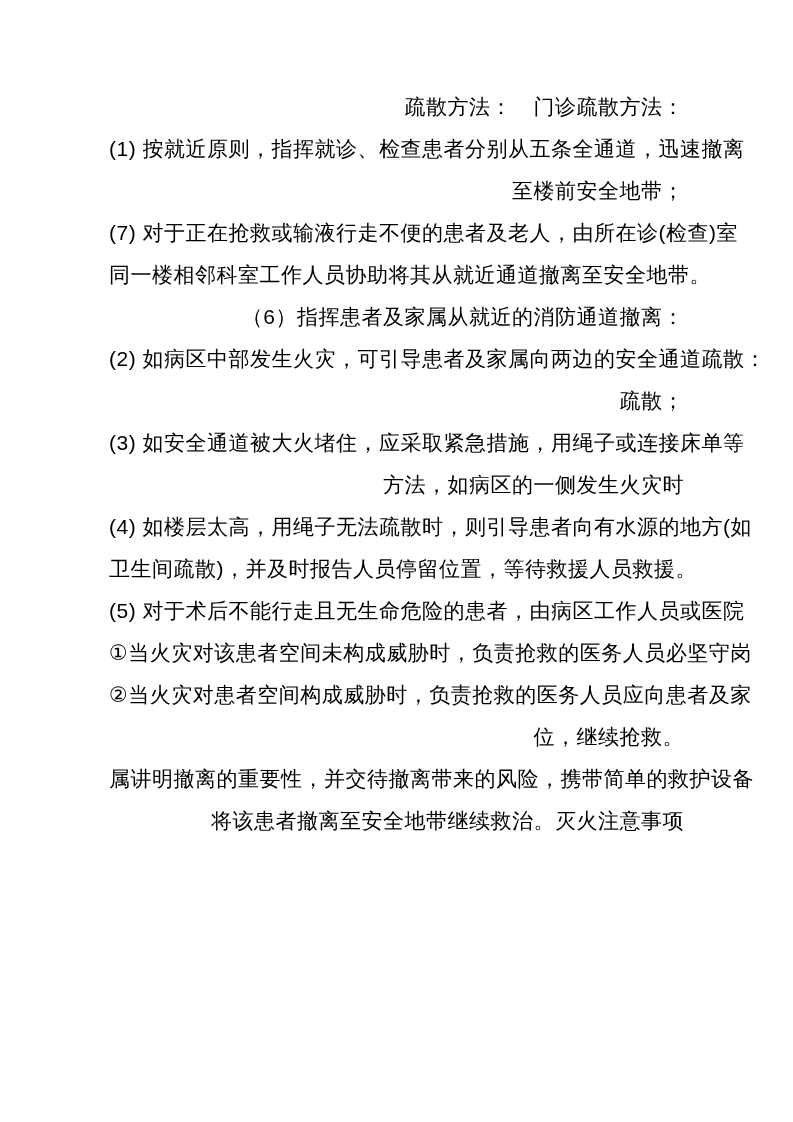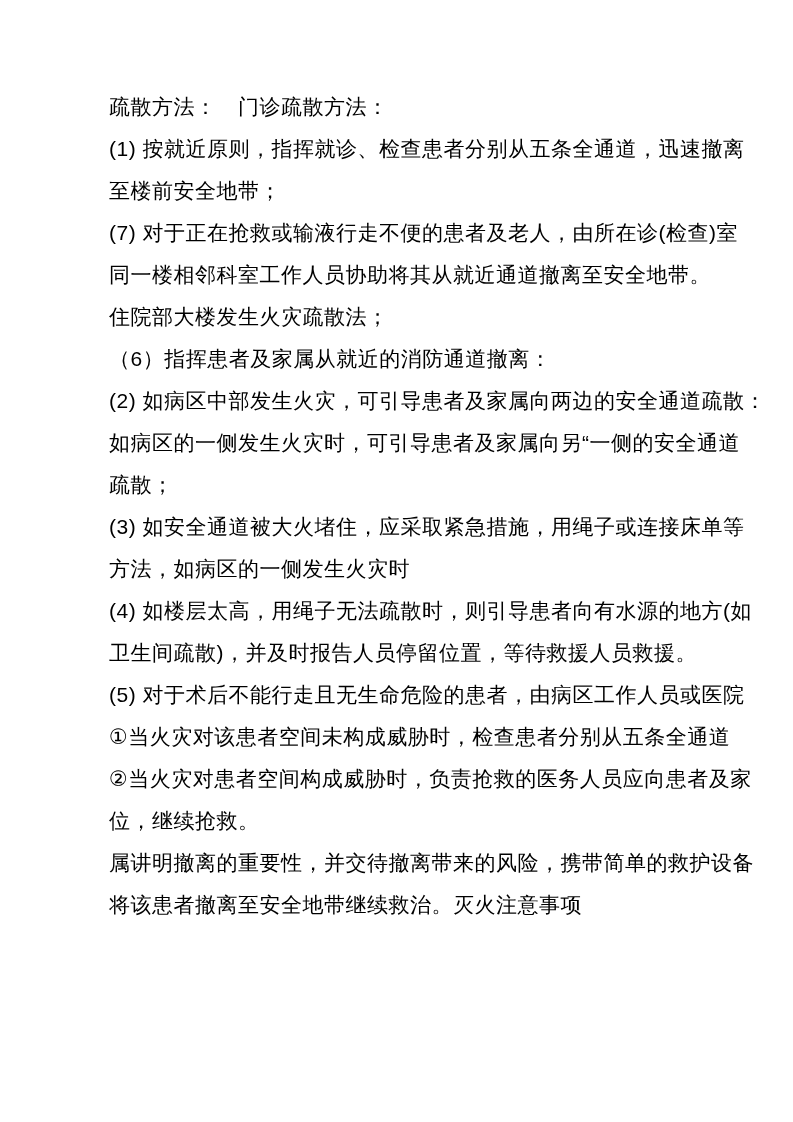--- a/index.html
+++ b/index.html
@@ -17,45 +17,44 @@
   }
   .content {
     position: absolute;
     left: 109px;
     top: 86px;
     width: 575px;
     color: #000000;
     font-size: 21px;
     line-height: 42px;
     letter-spacing: 0.5px;
+    text-align: right;
   }
   .doc-line {
     white-space: pre;
     height: 42px;
   }
 </style>
 </head>
 <body>
 
 <div class="page">
   <div class="content">
     <div class="doc-line">疏散方法：　门诊疏散方法：</div>
     <div class="doc-line">(1) 按就近原则，指挥就诊、检查患者分别从五条全通道，迅速撤离</div>
     <div class="doc-line">至楼前安全地带；</div>
     <div class="doc-line">(7) 对于正在抢救或输液行走不便的患者及老人，由所在诊(检查)室</div>
     <div class="doc-line">同一楼相邻科室工作人员协助将其从就近通道撤离至安全地带。</div>
-    <div class="doc-line">住院部大楼发生火灾疏散法；</div>
     <div class="doc-line">（6）指挥患者及家属从就近的消防通道撤离：</div>
     <div class="doc-line">(2) 如病区中部发生火灾，可引导患者及家属向两边的安全通道疏散：</div>
-    <div class="doc-line">如病区的一侧发生火灾时，可引导患者及家属向另“一侧的安全通道</div>
     <div class="doc-line">疏散；</div>
     <div class="doc-line">(3) 如安全通道被大火堵住，应采取紧急措施，用绳子或连接床单等</div>
     <div class="doc-line">方法，如病区的一侧发生火灾时</div>
     <div class="doc-line">(4) 如楼层太高，用绳子无法疏散时，则引导患者向有水源的地方(如</div>
     <div class="doc-line">卫生间疏散)，并及时报告人员停留位置，等待救援人员救援。</div>
     <div class="doc-line">(5) 对于术后不能行走且无生命危险的患者，由病区工作人员或医院</div>
-    <div class="doc-line">①当火灾对该患者空间未构成威胁时，检查患者分别从五条全通道</div>
+    <div class="doc-line">①当火灾对该患者空间未构成威胁时，负责抢救的医务人员必坚守岗</div>
     <div class="doc-line">②当火灾对患者空间构成威胁时，负责抢救的医务人员应向患者及家</div>
     <div class="doc-line">位，继续抢救。</div>
     <div class="doc-line">属讲明撤离的重要性，并交待撤离带来的风险，携带简单的救护设备</div>
     <div class="doc-line">将该患者撤离至安全地带继续救治。灭火注意事项</div>
   </div>
 </div>
 
 </body></html>

